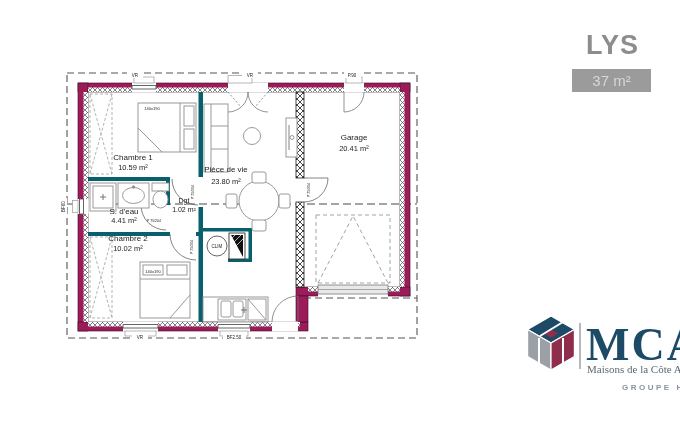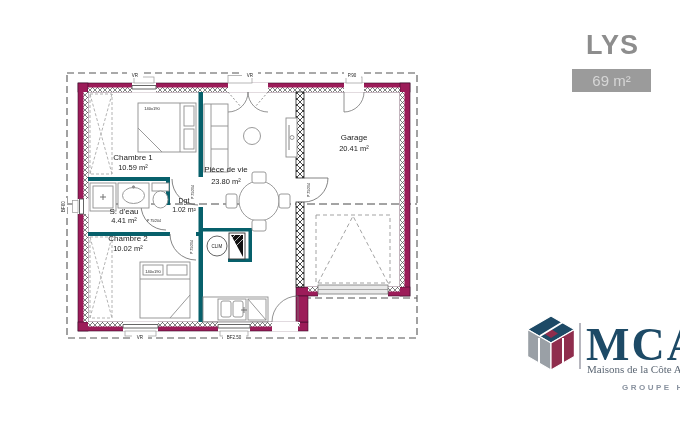--- a/index.html
+++ b/index.html
@@ -250,21 +250,21 @@
       <rect x="132" y="333" width="16" height="7" fill="#fff"></rect>
       <text x="140" y="338.5" font-size="4.5">VR</text>
       <rect x="223" y="333" width="23" height="7" fill="#fff"></rect>
       <text x="234" y="338.5" font-size="4.5">BF2.50</text>
       <rect x="59" y="198" width="8" height="17" fill="#fff"></rect>
       <text x="63" y="208.5" font-size="4.5" transform="rotate(-90 63 206.5)">BF60</text>
     </g>
   </svg>
 
   <div class="title">LYS</div>
-  <div class="badge">69 m²</div>
+  <div class="badge">37 m²</div>
 
   <svg class="logo-cube" width="60" height="60" viewBox="522 315 60 60">
     <polygon points="551,316 574.4,329.5 551,343 527.6,329.5" fill="#1d4a66" stroke="#fff" stroke-width="1.2"></polygon>
     <polygon points="527.6,329.5 551,343 551,370 527.6,356.5" fill="#9aa0a6" stroke="#fff" stroke-width="1.2"></polygon>
     <polygon points="551,343 574.4,329.5 574.4,356.5 551,370" fill="#8f2d4d" stroke="#fff" stroke-width="1.2"></polygon>
     <polygon points="551,329 558,333.5 551,338 544,333.5" fill="#8f2d4d"></polygon>
     <path d="M563,322 L540,336 M539,364 L539,338 M563,364 L563,338" stroke="#fff" stroke-width="2" fill="none"></path>
   </svg>
   <div class="logo-divider"></div>
   <div class="logo-mca">MCA</div>

